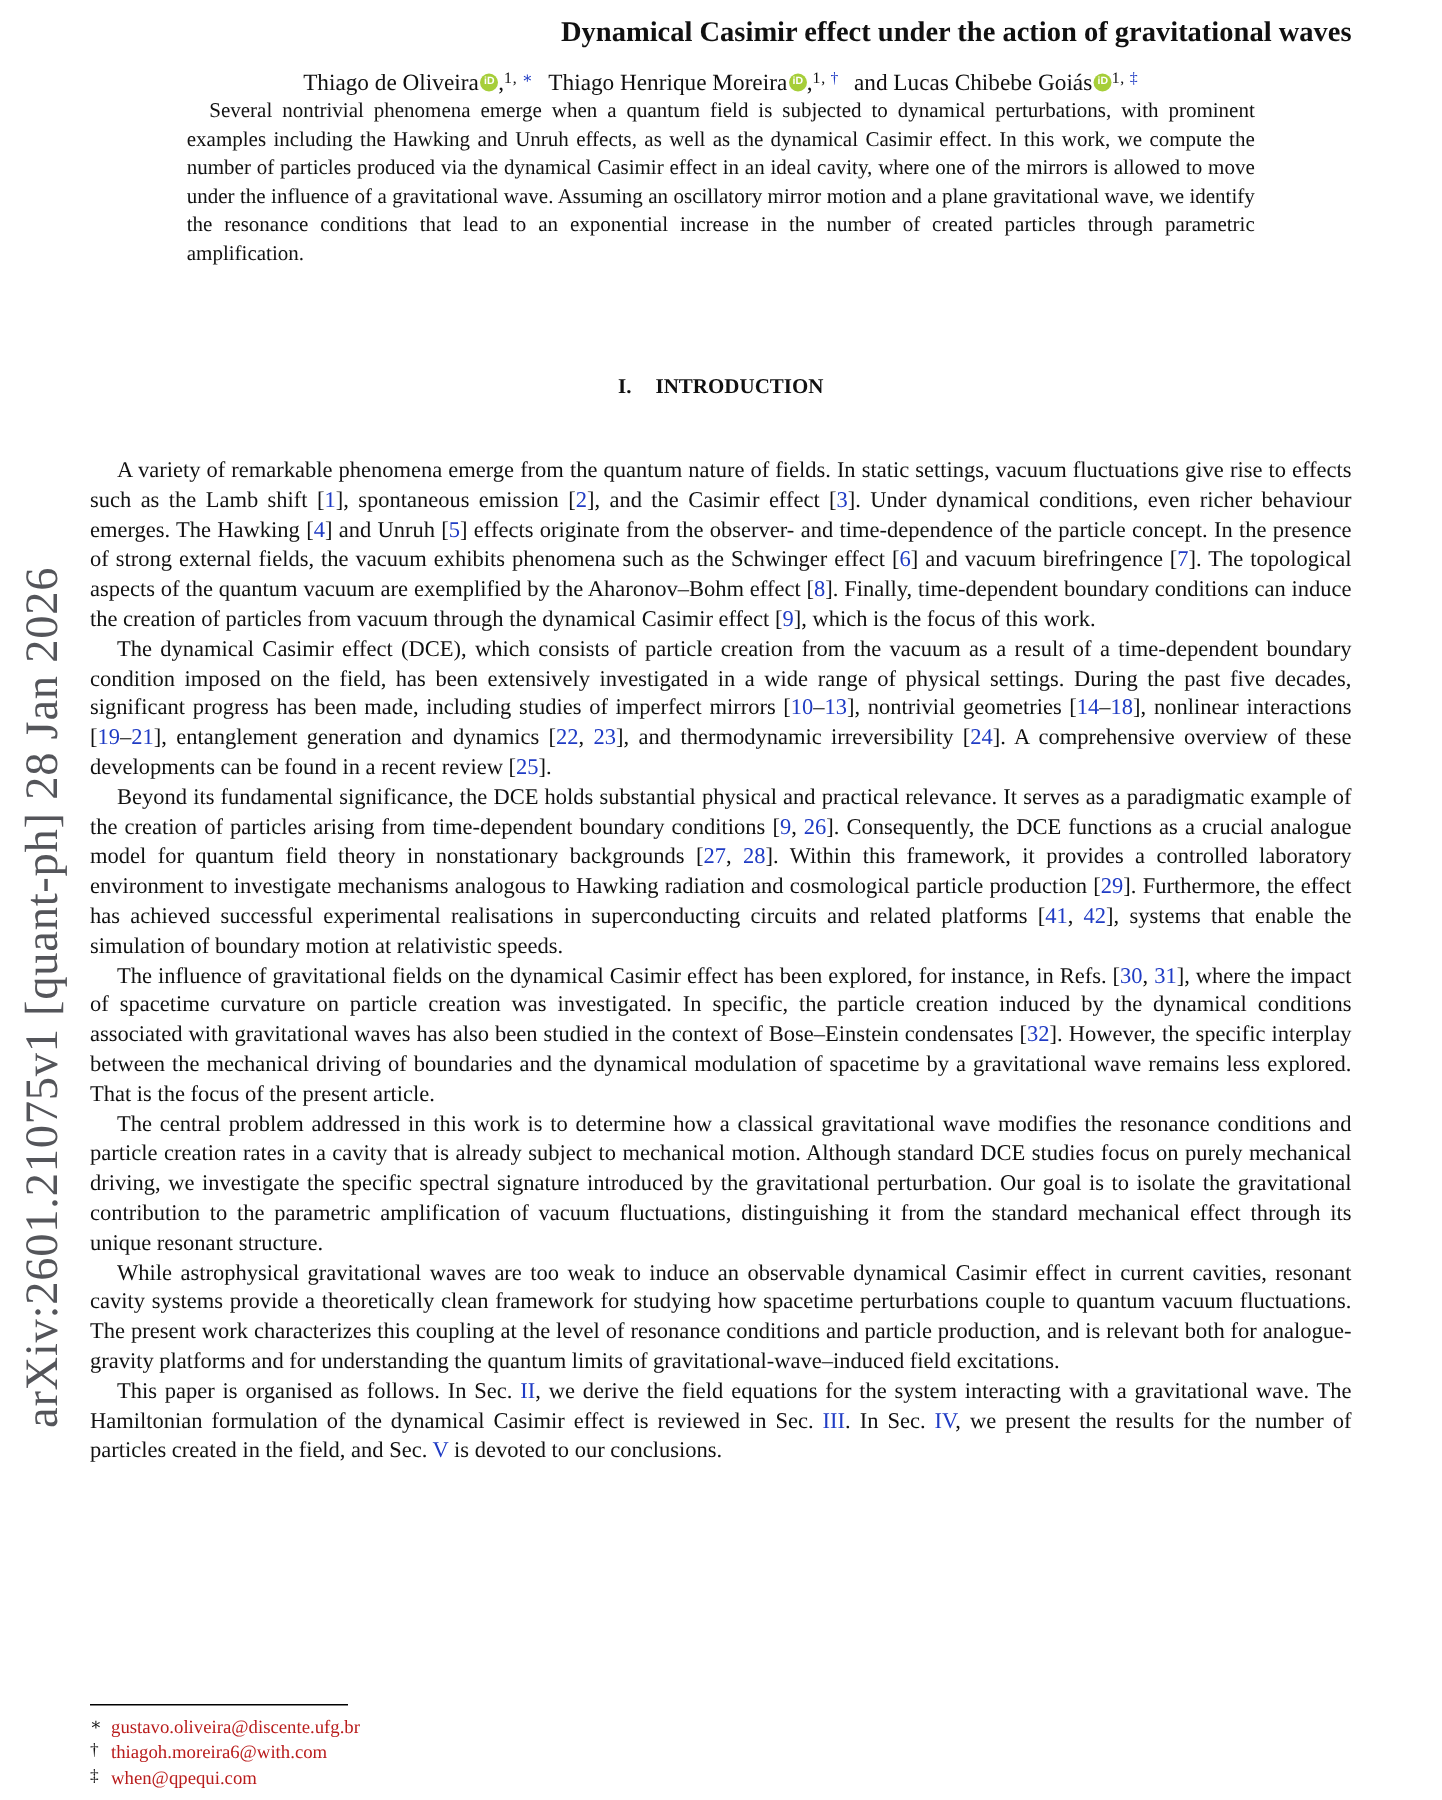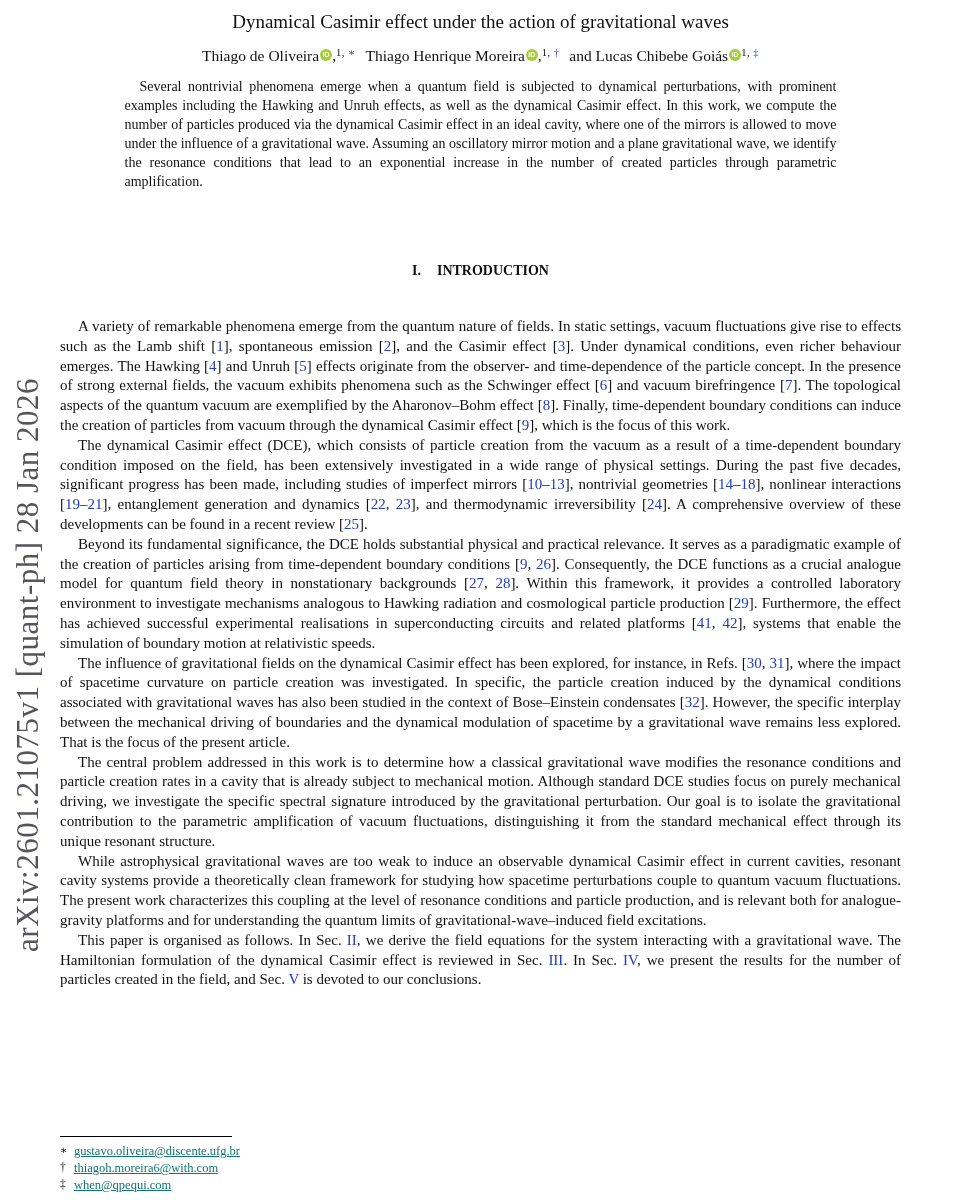--- a/index.html
+++ b/index.html
@@ -18,22 +18,22 @@
     left:10px; top:952px;
     transform:rotate(-90deg);
     transform-origin:0 0;
     white-space:nowrap;
     font-size:31px;
     letter-spacing:0.5px;
     color:#54555a;
   }
   .content { padding:10px 60px 0 60px; }
   .title {
-    text-align:center;
-    font-weight:normal;
+    text-align:right;
+    font-weight:bold;
     font-size:19px;
     line-height:24px;
   }
   .authors {
     text-align:center;
     margin-top:13px;
     font-size:15.5px;
   }
   .author { white-space:nowrap; margin:0 3px; }
   .sup {
@@ -56,21 +56,21 @@
   }
   .affiliation {
     text-align:center;
     font-style:italic;
     margin-top:5px;
     font-size:14.5px;
   }
   .affil-sup { font-style:normal; }
   .abstract {
     width:712px;
-    margin:12px auto 0 auto;
+    margin:0 auto 0 auto;
     font-size:14px;
     line-height:19px;
     text-align:justify;
     text-indent:15px;
   }
   .section-heading {
     margin-top:72px;
     text-align:center;
     font-weight:bold;
     font-size:14px;
@@ -97,21 +97,21 @@
     border-top:1.2px solid #000000;
     margin-bottom:6px;
   }
   .fn-line { display:flex; }
   .fn-marker {
     width:14px;
     flex:0 0 14px;
     font-size:11.5px;
     position:relative; top:-1px;
   }
-  .fn-email { color:#0f766e; cursor:pointer;text-decoration:underline; }
+  .fn-email { color:#b91c1c; cursor:pointer; }
 </style>
 </head>
 <body>
 
 <div class="page">
 
   <div class="arxiv-stamp">arXiv:2601.21075v1 [quant-ph] 28 Jan 2026</div>
 
   <div class="content">
 

